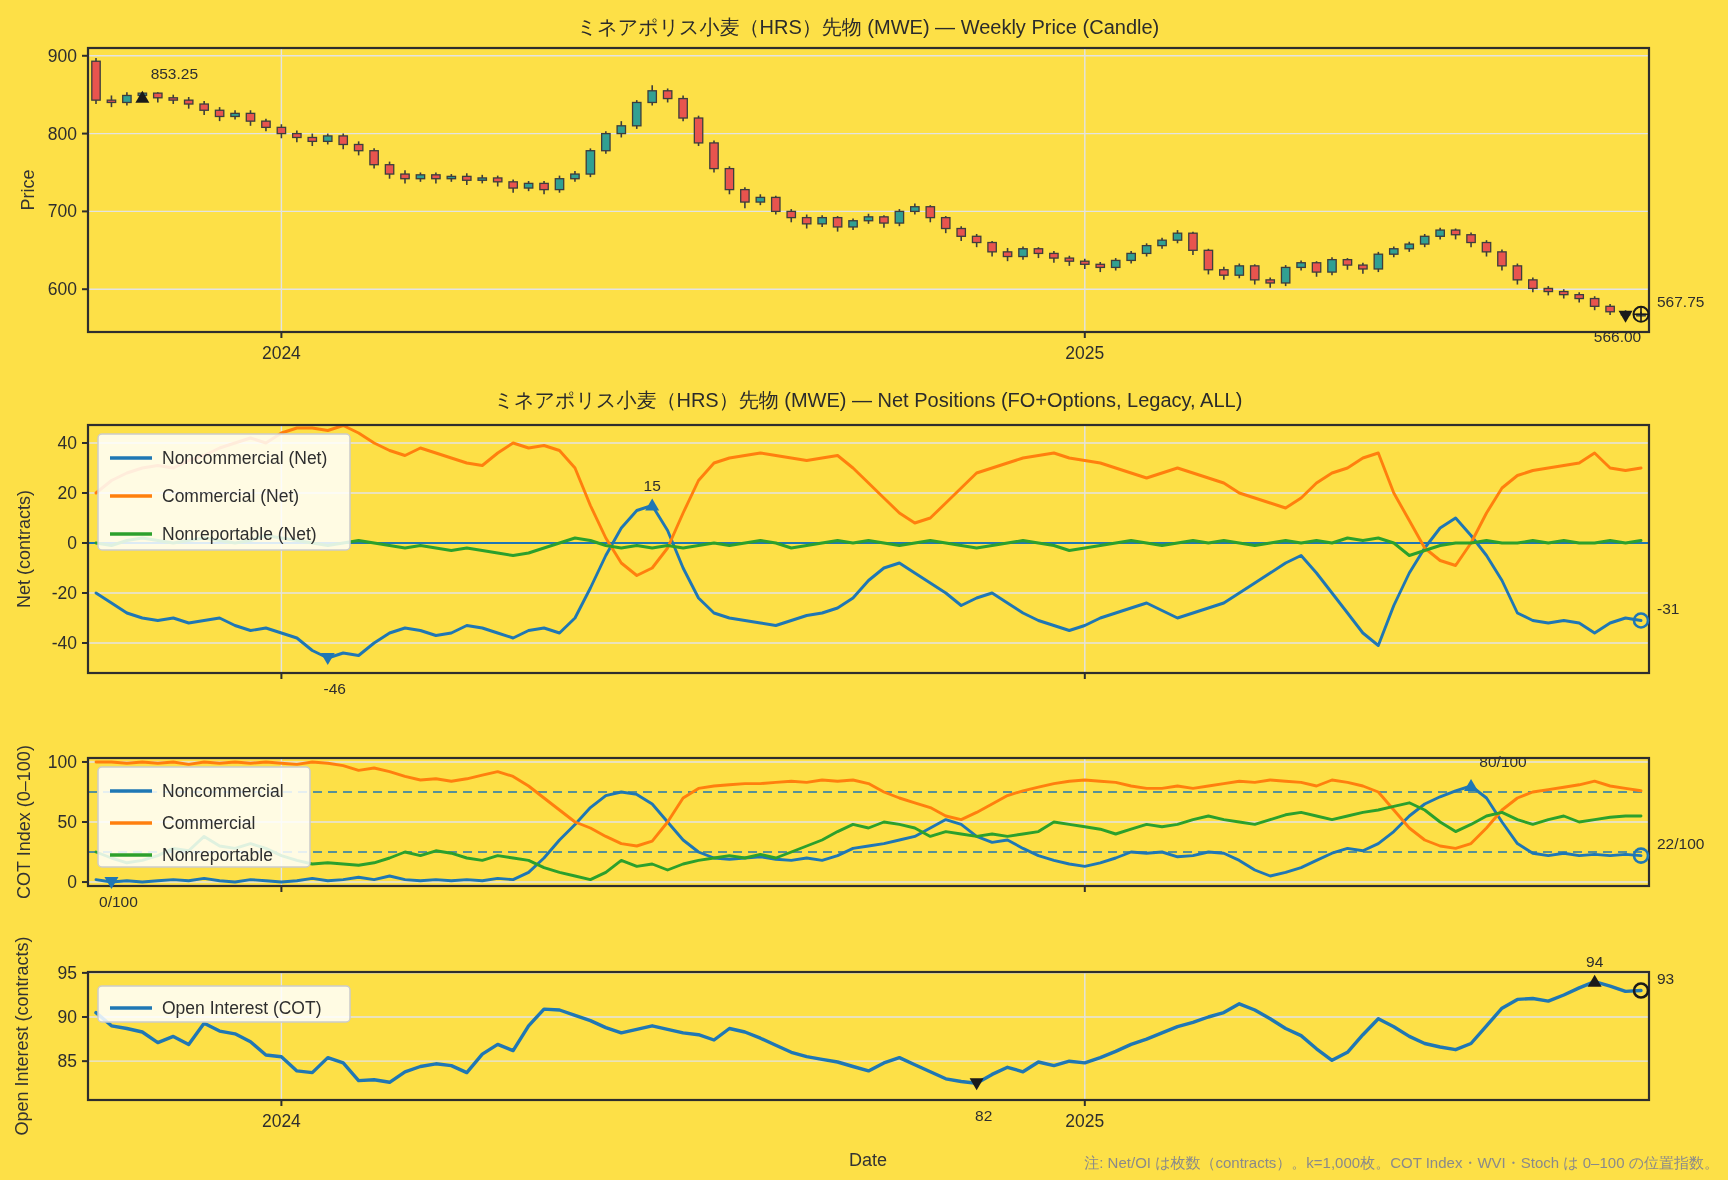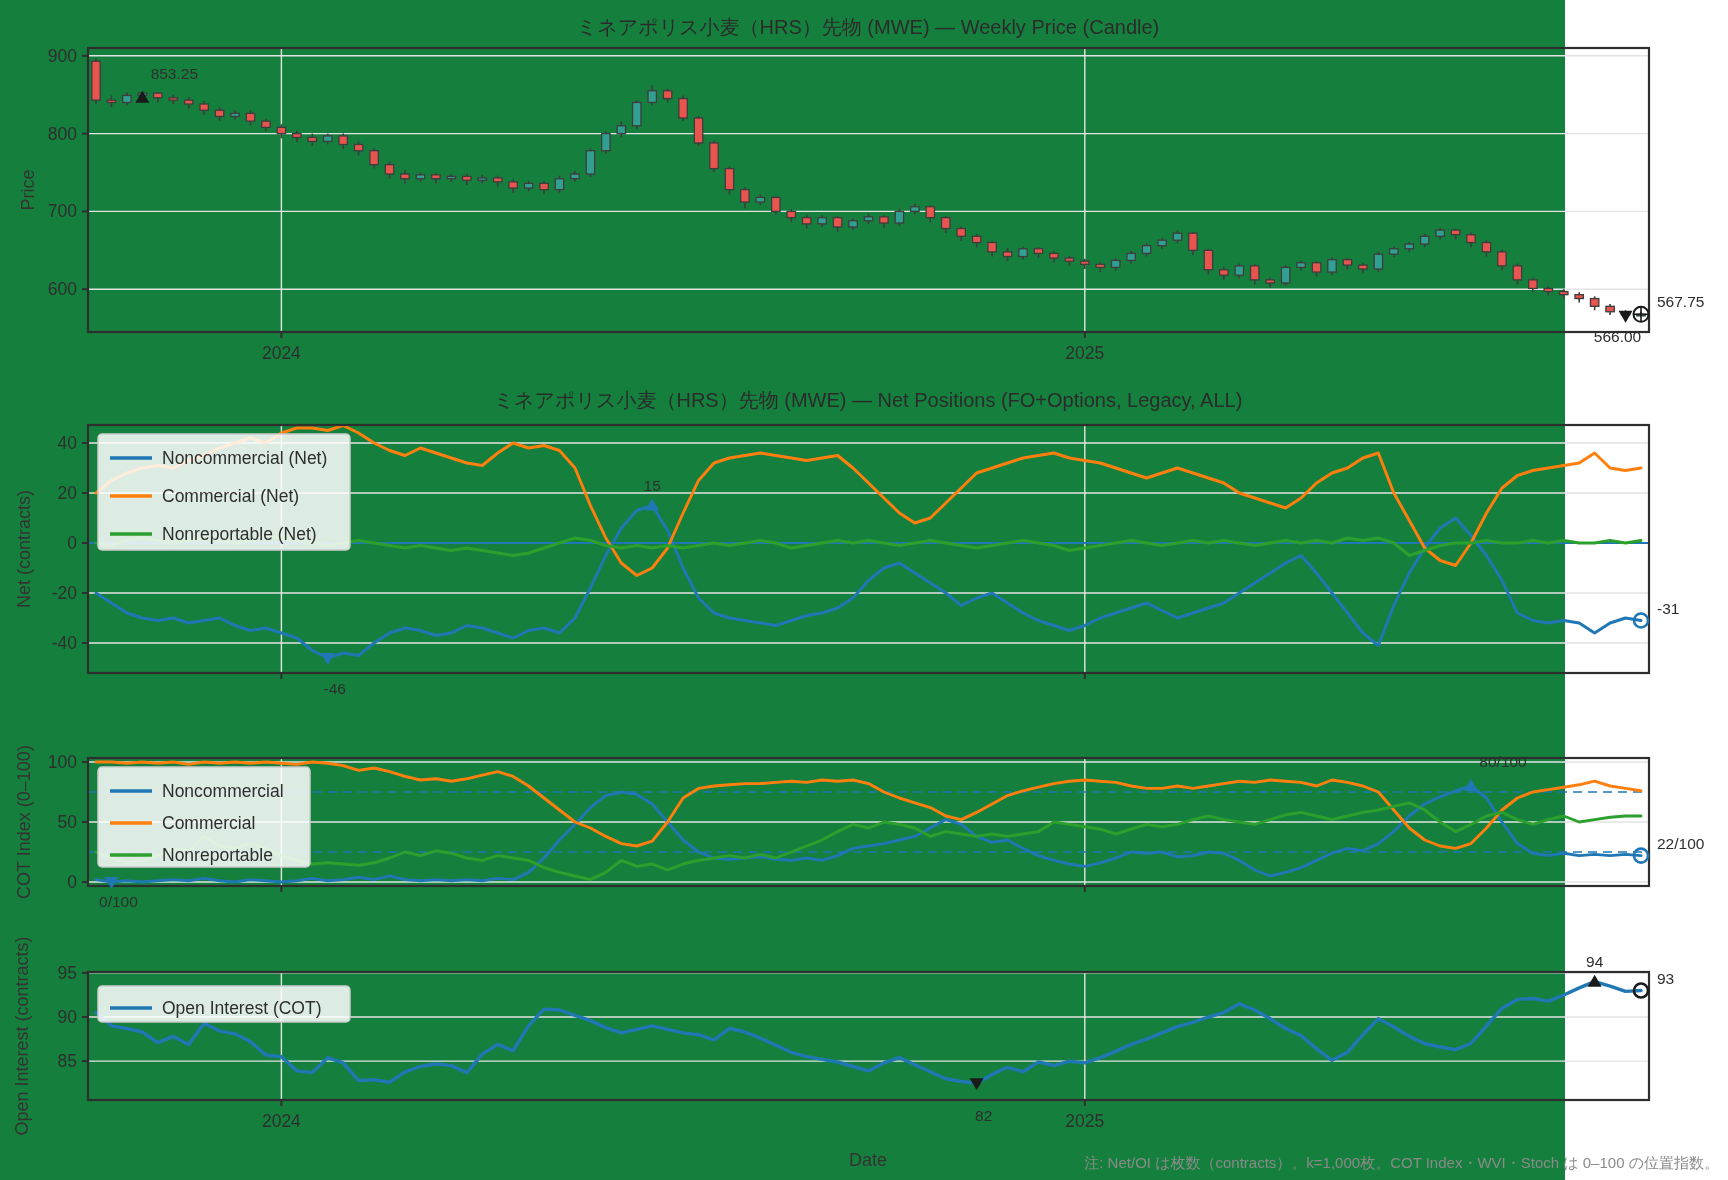--- a/index.html
+++ b/index.html
@@ -1,16 +1,16 @@
 <!DOCTYPE html>
 <html><head>
 <meta charset="utf-8">
 <style>
   html,body{margin:0;padding:0;background:#ffffff;}
-  .fig{position:relative;width:1565px;height:1180px;background:#15803d;font-family:"Liberation Sans",sans-serif;}
+  .fig{position:relative;width:1728px;height:1180px;background:#fde047;font-family:"Liberation Sans",sans-serif;}
   svg{display:block;font-family:"Liberation Sans","DejaVu Sans",sans-serif;}
   text{fill:#2e2e2e;}
   .title{font-size:20px;fill:#2b2b2b;}
   .ylab{font-size:18px;fill:#333;}
   .xlab{font-size:18px;fill:#333;}
   .note{font-size:15px;fill:#8a8a8a;}
 </style>
 </head>
 <body>
 

